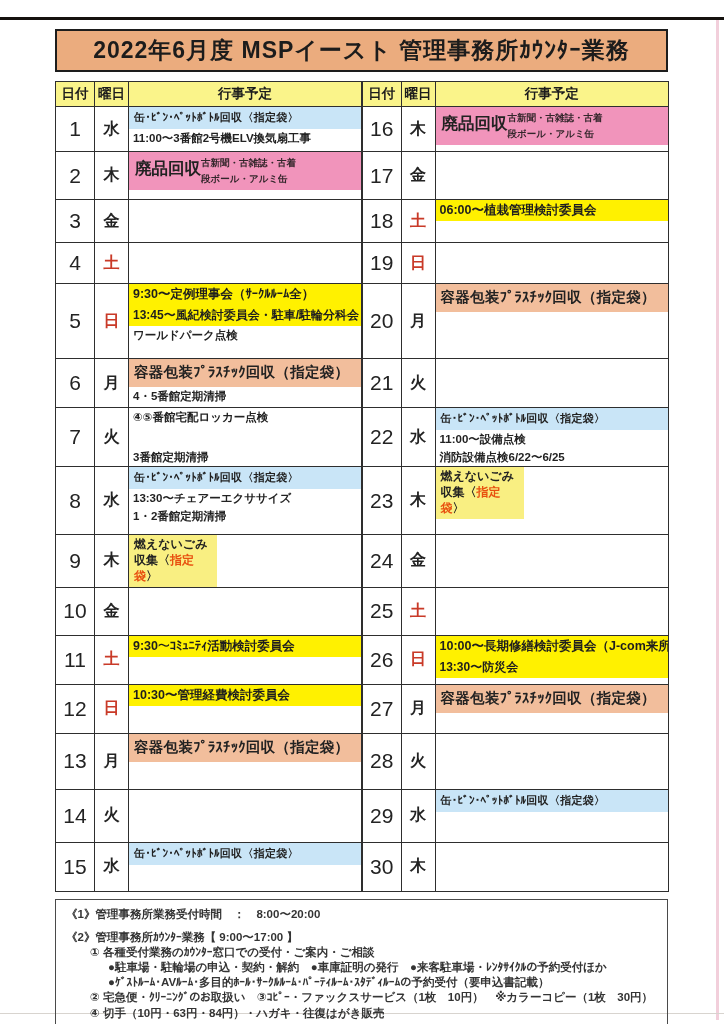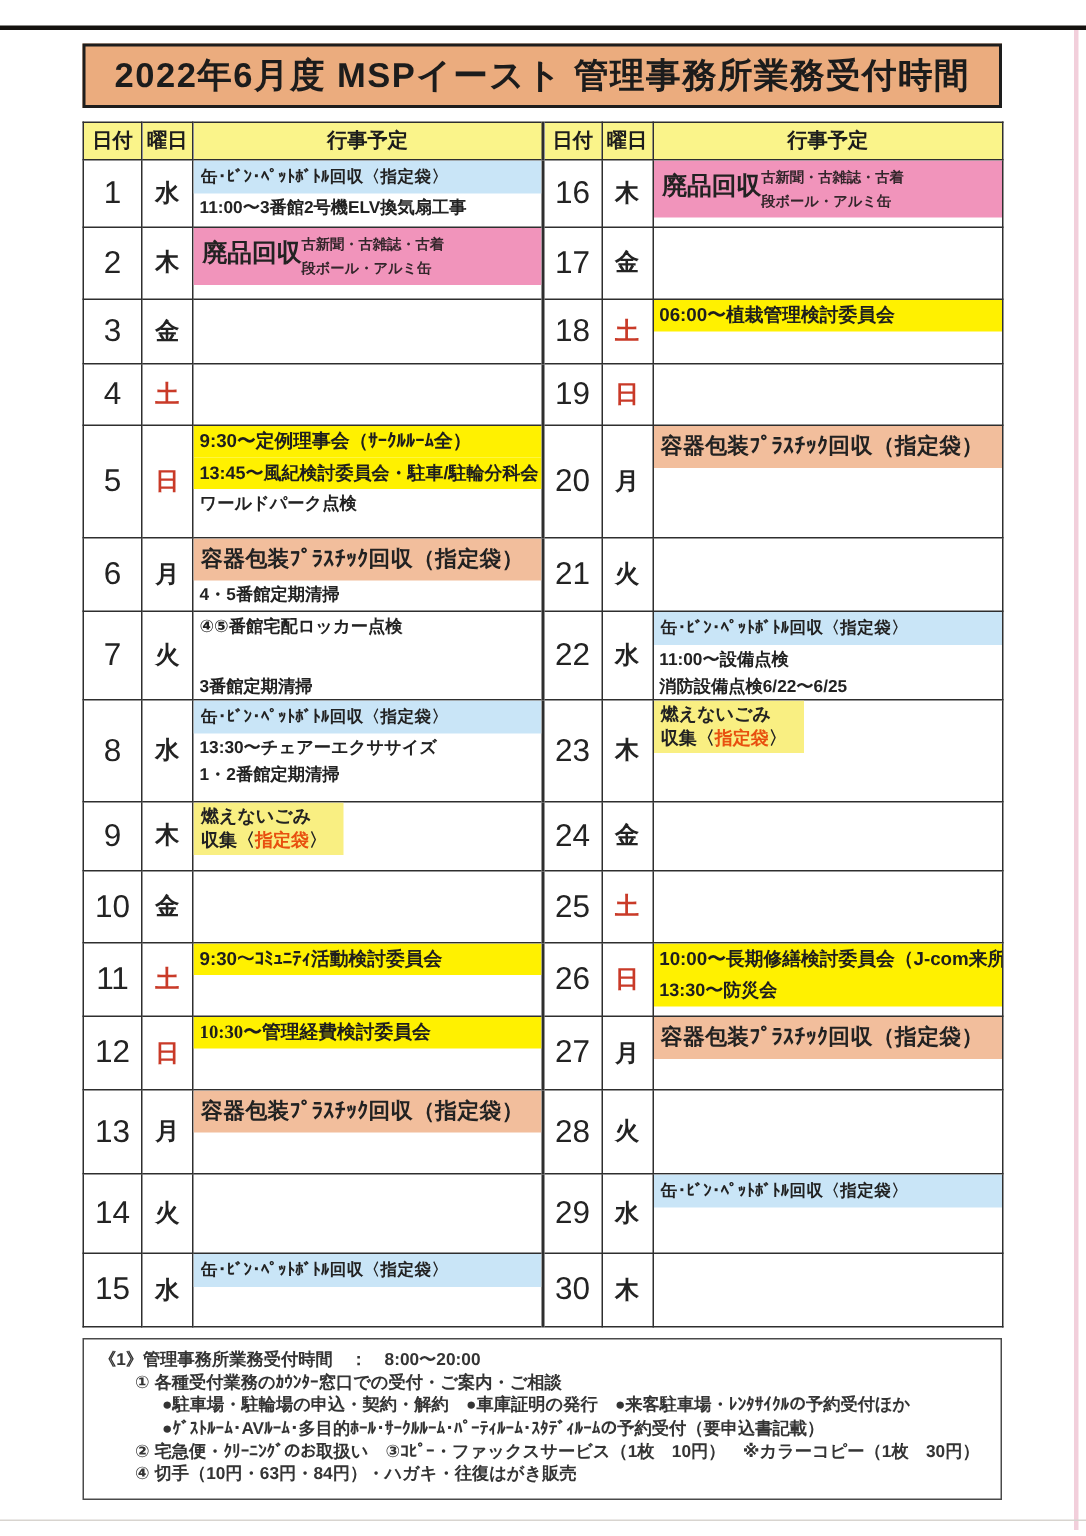--- a/index.html
+++ b/index.html
@@ -59,21 +59,21 @@
   .ev.pink .pink-main{font-size:16.5px; font-weight:bold; padding-top:3px;}
   .ev.pink .pink-sub{display:flex; flex-direction:column; gap:3px; padding-top:2px;}
   .ev.pink .pink-sub span{font-size:9.5px; font-weight:bold; color:#33262b;}
   .ev.yellow{
     background:var(--ev-yellow); font-size:12.5px; font-weight:bold; padding:2px 3px 2px 4px;
     white-space:nowrap; color:#1e1e1e;
   }
   .ev.yellow.small{font-size:12px;}
   .ev.plain{font-size:11.5px; font-weight:600; padding:2px 3px 1px 4px; white-space:nowrap;}
   .ev.trash{
-    background:var(--trash-yellow); width:100px; padding:1px 4px 2px 5px;
+    background:var(--trash-yellow); width:88px; padding:1px 4px 2px 5px;
     font-size:12px; font-weight:bold; line-height:1.35;
   }
   .ev.trash .bag{color:var(--red-bag);}
 
   .notes-box{
     margin-top:7px; border:1.5px solid #4a4a4a; width:613px; padding:7px 6px 8px 6px;
     font-size:11.5px; font-weight:600; color:#343434; line-height:1.32;
   }
   .note-line{white-space:nowrap;}
   .note-line.indent-0{padding-left:4px;}
@@ -84,21 +84,21 @@
 </head>
 <body>
 
 <div class="scan-top"></div>
 <div class="scan-right"></div>
 <div class="scan-bottom"></div>
 
 <div class="sheet">
 
   <div class="title-bar">
-    <span>2022年6月度 MSPイースト 管理事務所業務受付時間</span>
+    <span>2022年6月度 MSPイースト 管理事務所ｶｳﾝﾀｰ業務</span>
   </div>
 
   <table class="cal">
     <colgroup>
       <col class="c-date">
         <col class="c-dow">
         <col class="c-ev">
       <col class="c-date">
         <col class="c-dow">
         <col class="c-ev">
@@ -300,21 +300,21 @@
             <div class="ev-stack" style="min-height: 48px;">
               <div class="ev yellow">10:00〜長期修繕検討委員会（J-com来所）</div>
               <div class="ev yellow small">13:30〜防災会</div>
             </div>
           </td>
         </tr>
         <tr style="height: 48px;">
           <td class="date-cell">12</td>
           <td class="dow-cell red">日</td>
           <td class="events-cell">
-            <div class="ev-stack" style="min-height: 48px; font-family: Liberation Serif, serif;">
+            <div class="ev-stack" style="min-height: 48px;">
               <div class="ev yellow">10:30〜管理経費検討委員会</div>
             </div>
           </td>
           <td class="date-cell half-split">27</td>
           <td class="dow-cell">月</td>
           <td class="events-cell">
             <div class="ev-stack" style="min-height: 48px;">
               <div class="ev peach">容器包装ﾌﾟﾗｽﾁｯｸ回収（指定袋）</div>
             </div>
           </td>
@@ -359,19 +359,20 @@
           <td class="dow-cell">木</td>
           <td class="events-cell">
             <div class="ev-stack" style="min-height: 48px;"></div>
           </td>
         </tr>
       </tbody>
   </table>
 
   <div class="notes-box">
       <div class="note-line indent-0">《1》管理事務所業務受付時間　：　8:00〜20:00</div>
+      <div class="note-line indent-0 gap">《2》管理事務所ｶｳﾝﾀｰ業務【 9:00〜17:00 】</div>
       <div class="note-line indent-1">① 各種受付業務のｶｳﾝﾀｰ窓口での受付・ご案内・ご相談</div>
       <div class="note-line indent-2">●駐車場・駐輪場の申込・契約・解約　●車庫証明の発行　●来客駐車場・ﾚﾝﾀｻｲｸﾙの予約受付ほか</div>
       <div class="note-line indent-2">●ｹﾞｽﾄﾙｰﾑ・AVﾙｰﾑ・多目的ﾎｰﾙ・ｻｰｸﾙﾙｰﾑ・ﾊﾟｰﾃｨﾙｰﾑ・ｽﾀﾃﾞｨﾙｰﾑの予約受付（要申込書記載）</div>
       <div class="note-line indent-1">② 宅急便・ｸﾘｰﾆﾝｸﾞのお取扱い　③ｺﾋﾟｰ・ファックスサービス（1枚　10円）　※カラーコピー（1枚　30円）</div>
       <div class="note-line indent-1">④ 切手（10円・63円・84円）・ハガキ・往復はがき販売</div>
     </div>
 </div>
 
 </body></html>

